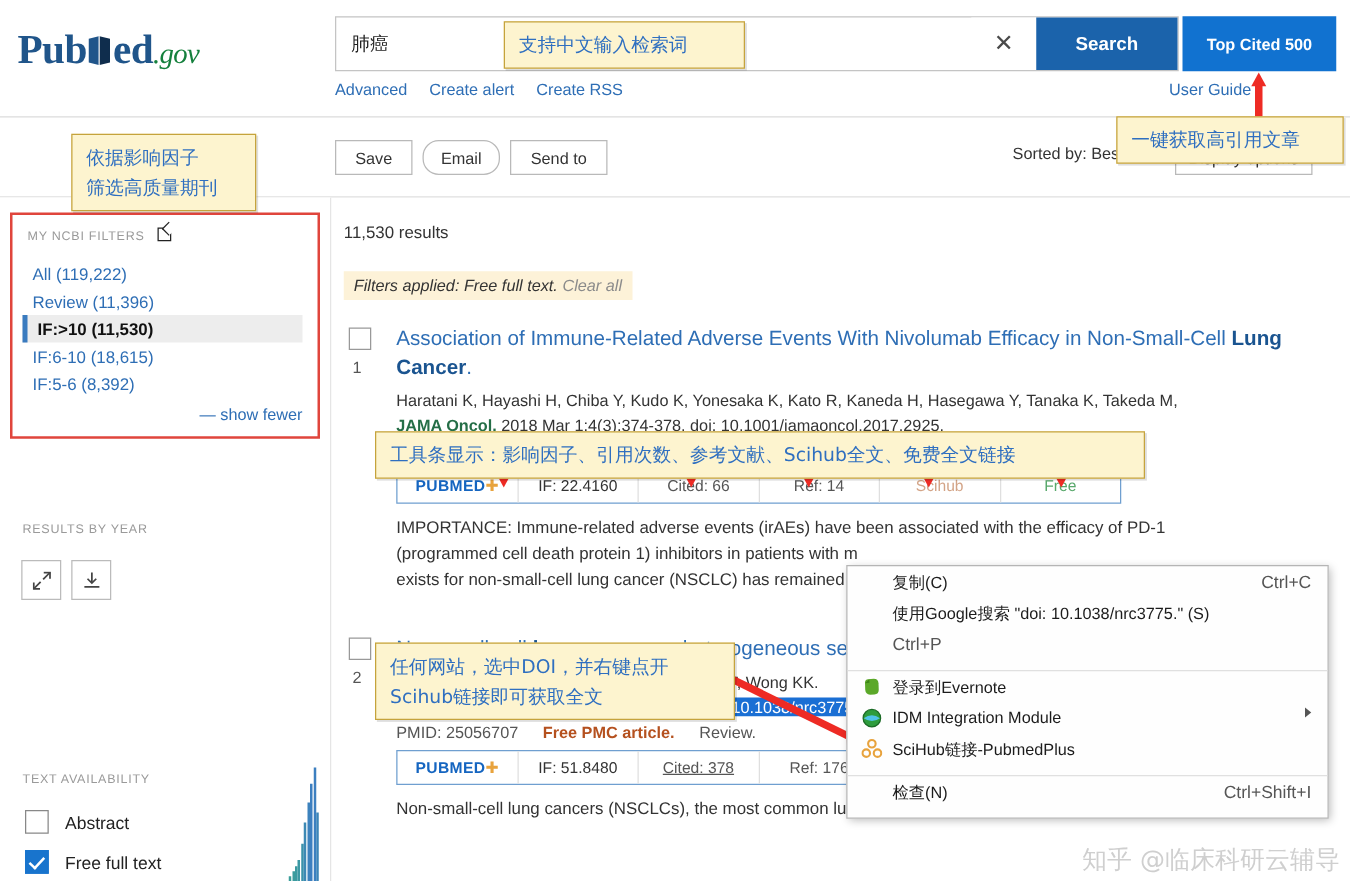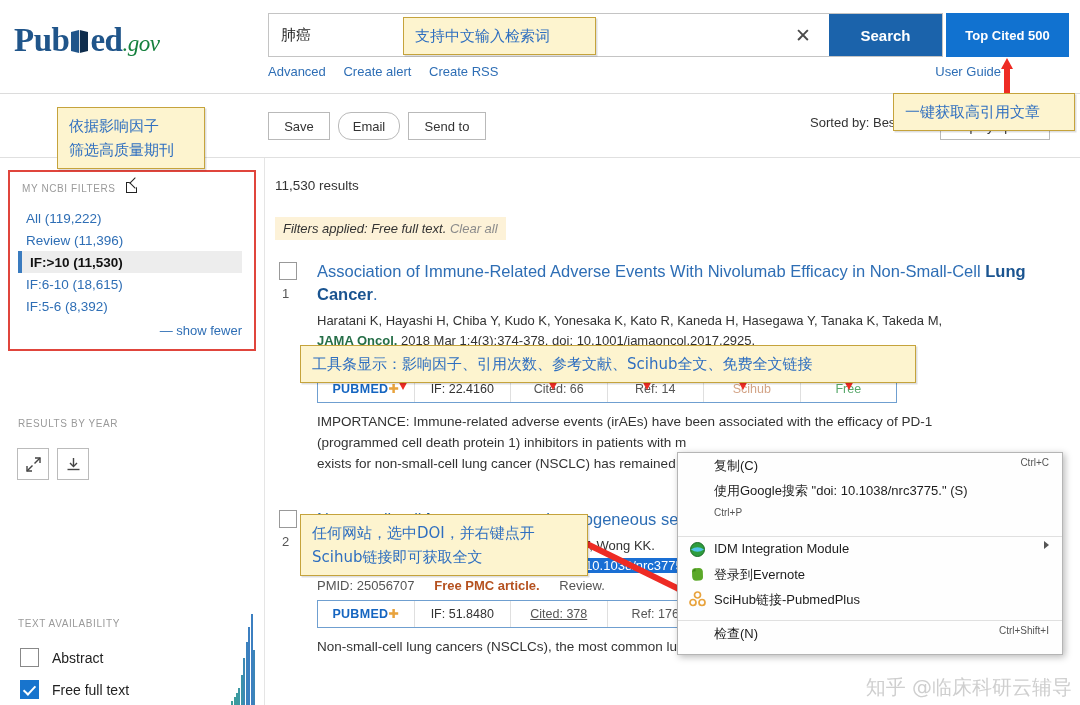--- a/index.html
+++ b/index.html
@@ -381,21 +381,21 @@
     color: #1c1c1c;
     cursor: pointer;
   }
   .ctxitem .ic {
     width: 17px; height: 17px;
     margin-right: 8px;
     display: inline-block;
     flex-shrink: 0;
   }
   .ctxitem .lbl { flex: 1; }
-  .ctxitem .sc { color: #555; font-size: 10px; }
+  .ctxitem .sc { color: #555; font-size: 14px; }
   .ctxsep { height: 1px; background: #e0e0e0; margin: 4px 0; }
   .ctxitem .sub {
     width: 0; height: 0;
     border-top: 4px solid transparent;
     border-bottom: 4px solid transparent;
     border-left: 5px solid #555;
     margin-left: 6px;
   }
 
   .watermark {
@@ -624,37 +624,37 @@
     <span class="sc"></span>
   </div>
   <div class="ctxitem">
     <span class="ic"></span>
     <span class="sc">Ctrl+P</span>
   </div>
   <div class="ctxsep"></div>
   <div class="ctxitem">
     <span class="ic">
       <svg width="17" height="17" viewBox="0 0 17 17">
+          <path d="M3 5 Q3 2.5 5.5 2.3 L10 2 Q13.5 2 13.8 5.5 L14 11 Q14 14.3 10.5 14.5 L7 14.7 Q3.5 14.5 3.2 11 Z" fill="#5ba829"></path>
+          <path d="M3 5.6 L6.6 5.2 L6.4 2.3 Z" fill="#3d8418"></path>
+        </svg>
+    </span>
+    <span class="lbl">登录到Evernote</span>
+    <span class="sc"></span>
+  </div>
+  <div class="ctxitem">
+    <span class="ic">
+      <svg width="17" height="17" viewBox="0 0 17 17">
           <circle cx="8.5" cy="8.5" r="7" fill="#2e9c3d"></circle>
           <path d="M2 8.5 Q8.5 4 15 8.5 Q8.5 13 2 8.5" fill="#4fc3e8"></path>
           <circle cx="8.5" cy="8.5" r="7" fill="none" stroke="#1b6b26" stroke-width="1"></circle>
         </svg>
     </span>
     <span class="lbl">IDM Integration Module</span>
     <span class="sub"></span>
-  </div>
-  <div class="ctxitem">
-    <span class="ic">
-      <svg width="17" height="17" viewBox="0 0 17 17">
-          <path d="M3 5 Q3 2.5 5.5 2.3 L10 2 Q13.5 2 13.8 5.5 L14 11 Q14 14.3 10.5 14.5 L7 14.7 Q3.5 14.5 3.2 11 Z" fill="#5ba829"></path>
-          <path d="M3 5.6 L6.6 5.2 L6.4 2.3 Z" fill="#3d8418"></path>
-        </svg>
-    </span>
-    <span class="lbl">登录到Evernote</span>
-    <span class="sc"></span>
   </div>
   <div class="ctxitem">
     <span class="ic">
       <svg width="17" height="17" viewBox="0 0 17 17">
           <circle cx="8.5" cy="4" r="3" fill="none" stroke="#e8a33d" stroke-width="1.7"></circle>
           <circle cx="4" cy="11.5" r="3" fill="none" stroke="#e8a33d" stroke-width="1.7"></circle>
           <circle cx="13" cy="11.5" r="3" fill="none" stroke="#e8a33d" stroke-width="1.7"></circle>
         </svg>
     </span>
     <span class="lbl">SciHub链接-PubmedPlus</span>

